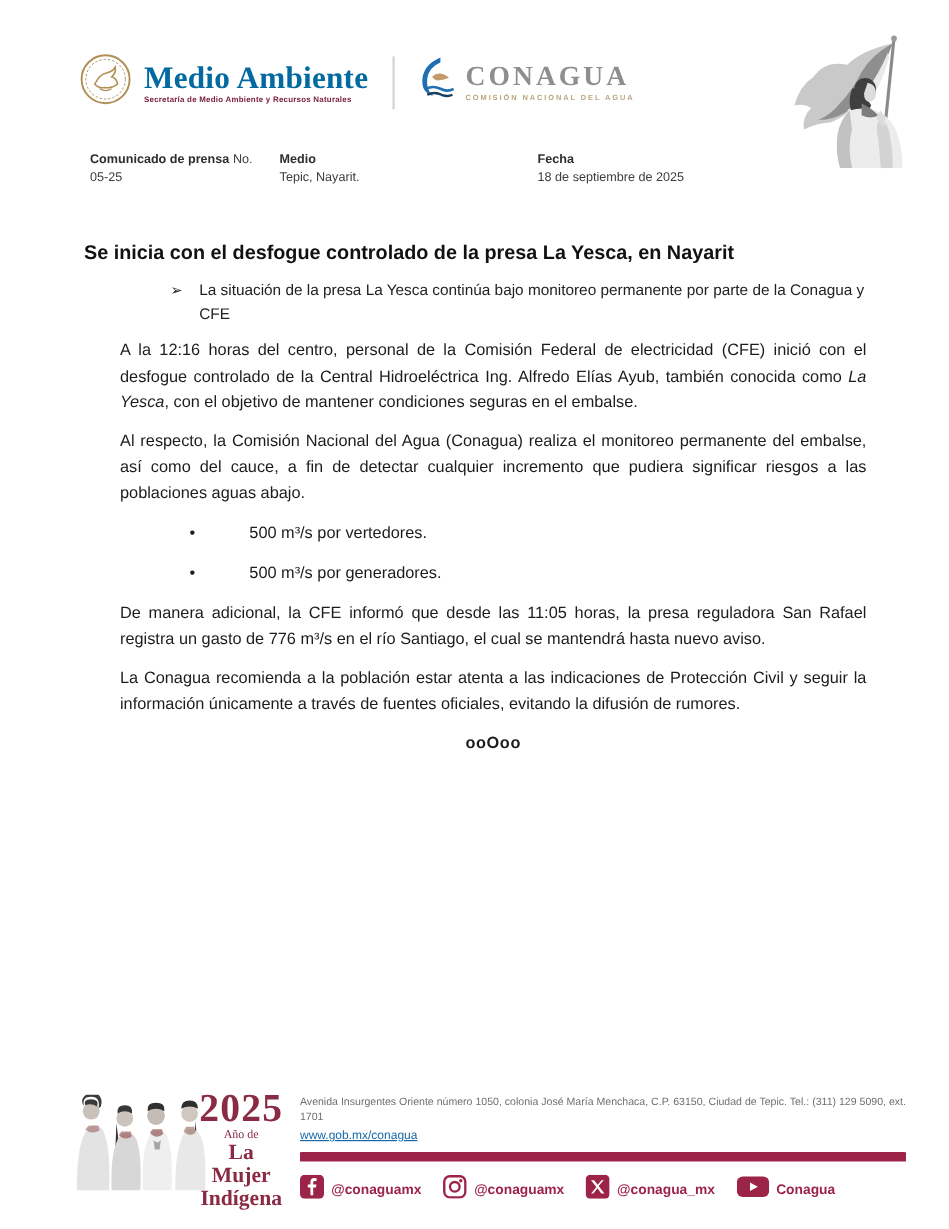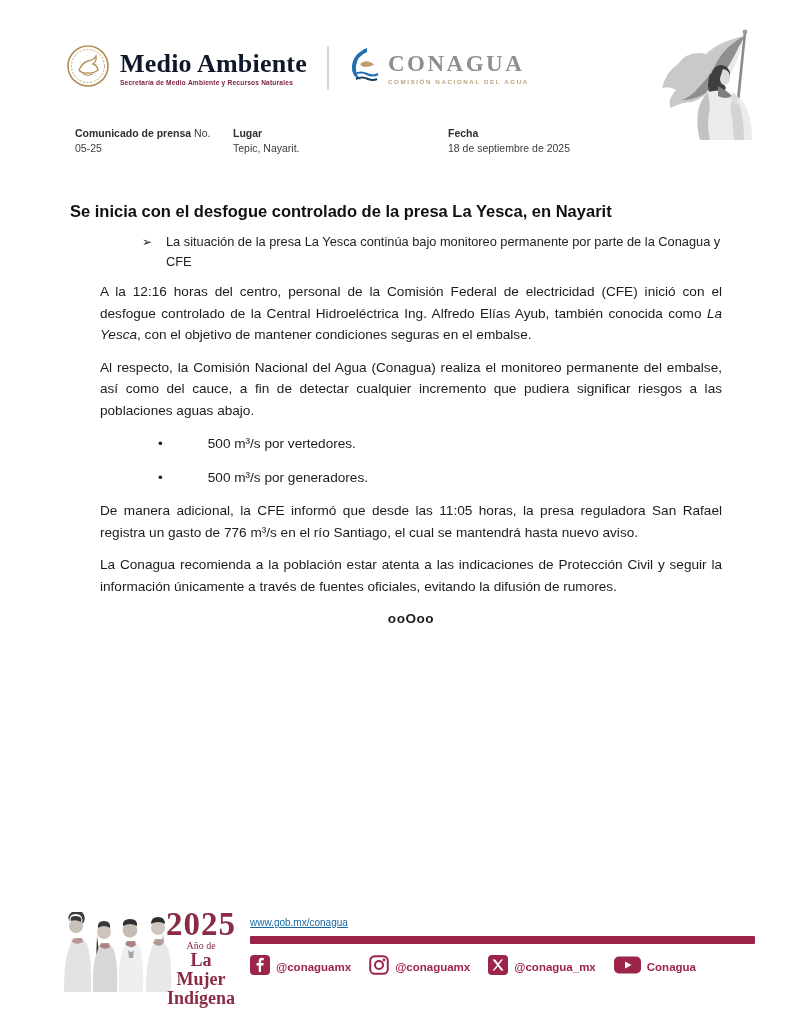--- a/index.html
+++ b/index.html
@@ -4,21 +4,21 @@
 <style>
   html,body{margin:0;padding:0;background:#ffffff;}
   .page{
     position:relative;width:791px;height:1024px;background:#ffffff;overflow:hidden;
     font-family:"Liberation Sans", sans-serif;color:#1f1f1f;
   }
   
   .header{position:absolute;left:66px;top:44px;display:flex;align-items:center;gap:10px;}
   .seal{flex:0 0 auto;}
   .ma-text{display:flex;flex-direction:column;}
-  .ma-title{font-family:"Liberation Serif", serif;font-weight:bold;font-size:26px;line-height:28px;color:#0f172a;letter-spacing:.2px;}
+  .ma-title{font-family:"Liberation Serif", serif;font-weight:bold;font-size:26px;line-height:28px;color:#0369a1;letter-spacing:.2px;}
   .ma-sub{font-size:6.6px;font-weight:bold;color:#7B2142;margin-top:1px;letter-spacing:.2px;}
   .header-divider{width:2px;height:44px;background:#d7d7d7;margin:0 8px 0 10px;}
   .conagua{display:flex;align-items:center;gap:7px;}
   .cn-text{display:flex;flex-direction:column;}
   .cn-title{font-family:"Liberation Serif", serif;font-size:23px;line-height:24px;color:#8C8E90;letter-spacing:2.5px;font-weight:600;}
   .cn-sub{font-size:6.2px;color:#BBA67E;letter-spacing:1.6px;margin-top:2px;font-weight:bold;}
   .flag-art{position:absolute;left:648px;top:28px;}
   
   .meta{position:absolute;top:126px;left:0;width:791px;font-size:10.5px;line-height:14px;color:#3c3c3c;}
   .meta .col{position:absolute;top:0;}
@@ -112,21 +112,21 @@
       <path d="M82 70 L88 78 90 70 86 64 Z" fill="#dcdcdc"></path>
     </svg>
   </span>
 
   <div class="meta">
     <div class="col col-comunicado">
       <span class="lbl">Comunicado de prensa</span><span class="lbl-light">No.</span>
       <span class="val">05-25</span>
     </div>
     <div class="col col-lugar">
-      <span class="lbl">Lugar</span>
+      <span class="lbl">Medio</span>
       <span class="val">Tepic, Nayarit.</span>
     </div>
     <div class="col col-fecha">
       <span class="lbl">Fecha</span>
       <span class="val">18 de septiembre de 2025</span>
     </div>
   </div>
 
   <h1 class="doc-title">Se inicia con el desfogue controlado de la presa La Yesca, en Nayarit</h1>
 
@@ -187,20 +187,21 @@
     </span>
 
     <div class="year-block">
       <div class="year-num">2025</div>
       <div class="year-sub1">Año de</div>
       <div class="year-sub2">La Mujer</div>
       <div class="year-sub3">Indígena</div>
     </div>
 
     <div class="f-right">
+      <div class="address">Avenida Insurgentes Oriente número 1050, colonia José María Menchaca, C.P. 63150, Ciudad de Tepic. Tel.: (311) 129 5090, ext. 1701</div>
       <a class="website" href="#">www.gob.mx/conagua</a>
       <div class="bar"></div>
 
       <div class="socials">
         <div class="social">
           <span>
             <svg width="20" height="20" viewBox="0 0 20 20">
               <rect x="0" y="0" width="20" height="20" rx="4" fill="#9D2449"></rect>
               <path d="M11 17 L11 10.6 L13.3 10.6 L13.7 8 L11 8 L11 6.4 Q11 5.2 12.3 5.2 L13.8 5.2 L13.8 2.9 Q12.9 2.7 11.9 2.7 Q8.7 2.7 8.7 6 L8.7 8 L6.5 8 L6.5 10.6 L8.7 10.6 L8.7 17 Z" fill="#ffffff"></path>
             </svg>

